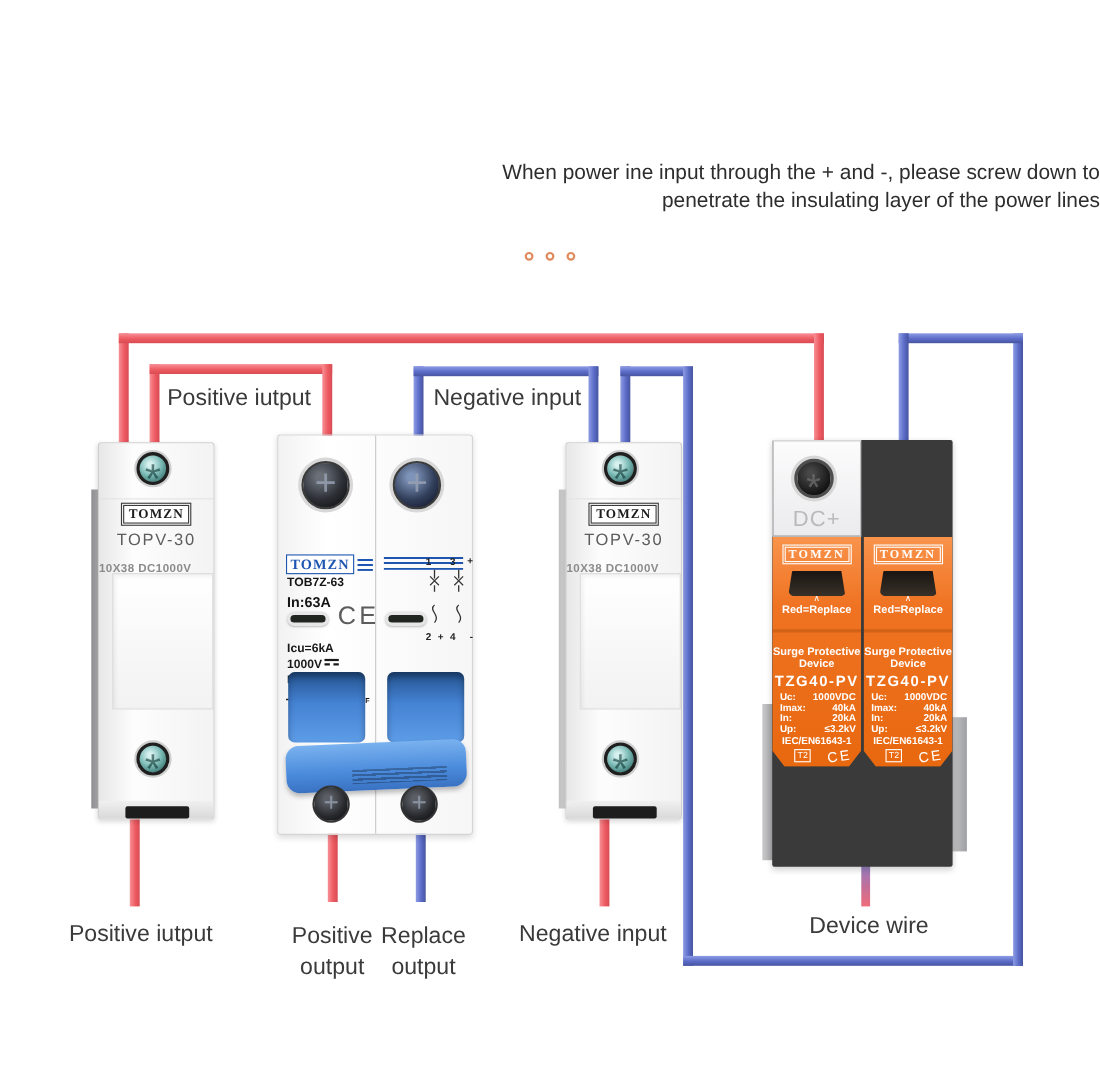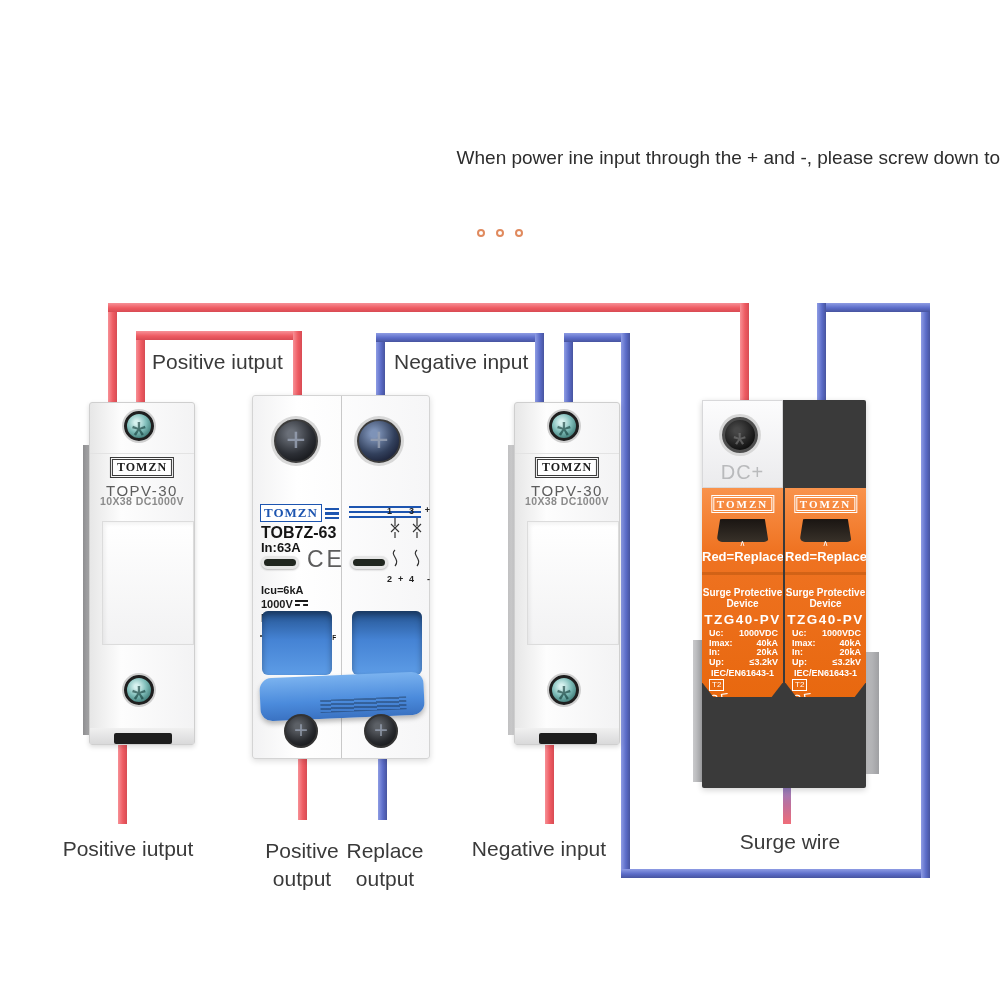--- a/index.html
+++ b/index.html
@@ -39,21 +39,21 @@
               border:3px solid #1f1f1f;box-shadow:0 0 0 2px #cfcfcf;
               background:radial-gradient(circle at 40% 35%,#d6f1ef 10%,#7fbdb9 45%,#35706c 85%,#10302e);}
   .screw-fuse::after{content:"*";position:absolute;left:50%;top:50%;transform:translate(-50%,-26%);
               font-size:38px;color:rgba(12,52,49,.6);}
   .fuse-brand{position:absolute;top:56px;left:50%;transform:translateX(-50%);
               font-family:"Liberation Serif","DejaVu Serif",serif;font-weight:700;font-size:12px;
               letter-spacing:1px;color:#1c1c1c;border:1px solid #3a3a3a;outline:1px solid #3a3a3a;
               outline-offset:1px;padding:0 4px;background:#fff;white-space:nowrap;}
   .fuse-model{position:absolute;top:79px;left:0;width:100%;text-align:center;
               font-size:15px;color:#5d5d5d;letter-spacing:1.5px;}
-  .fuse-spec{position:absolute;top:92px;left:0;width:100%;text-align:center;
+  .fuse-spec{position:absolute;top:108px;left:0;width:100%;
              font-size:10.5px;font-weight:700;color:#8b8b8b;letter-spacing:.4px;}
   .fuse-door{position:absolute;top:118px;left:12px;width:92px;height:124px;
              background:linear-gradient(180deg,#ffffff,#f2f2f3);border:1px solid #dcdcdc;
              box-shadow:inset 2px 2px 4px rgba(0,0,0,.06);}
   .fuse-foot{position:absolute;bottom:0;left:0;width:100%;height:16px;
              background:linear-gradient(180deg,#f0f0f0,#d9d9da);}
   .fuse-clamp{position:absolute;bottom:0;left:24px;width:58px;height:11px;background:#1d1d1d;border-radius:2px;}
 
   
   .breaker{position:absolute;left:252px;top:395px;width:178px;height:364px;z-index:2;border-radius:3px;
@@ -63,21 +63,21 @@
   .screw-big{position:absolute;width:44px;height:44px;border-radius:50%;border:2px solid #3c3c3c;
              background:radial-gradient(circle at 38% 32%,#6a6f78 10%,#2c2f35 55%,#101114 90%);
              box-shadow:0 0 0 3px #d8d8d8;}
   .screw-big::after{content:"+";position:absolute;left:50%;top:50%;transform:translate(-50%,-54%);
              font-size:34px;color:rgba(150,160,178,.85);}
   .screw-big.tintblue{background:radial-gradient(circle at 38% 32%,#7e93b8 10%,#32405c 55%,#15182c 90%);}
   .bk-brandrow{position:absolute;top:108px;left:7px;display:flex;align-items:center;gap:3px;}
   .bk-brand{font-family:"Liberation Serif","DejaVu Serif",serif;font-weight:700;font-size:13px;
             color:#1d55b0;border:1px solid #1d55b0;padding:0 3px;letter-spacing:1px;background:#fff;}
   .stripes{width:14px;height:11px;background:repeating-linear-gradient(180deg,#1d55b0 0 2px,transparent 2px 4.5px);}
-  .bk-model{position:absolute;top:128px;left:8px;font-size:16px;font-weight:700;color:#151515;}
+  .bk-model{position:absolute;top:128px;left:8px;font-size:11px;font-weight:700;color:#151515;}
   .bk-current{position:absolute;top:144px;left:8px;font-size:13px;font-weight:700;color:#151515;}
   .bk-window{position:absolute;width:38px;height:13px;background:#20261f;border:3px solid #e6e6e6;
              border-radius:9px;box-shadow:0 1px 2px rgba(0,0,0,.25);}
   .bk-ce{position:absolute;top:150px;left:54px;font-size:23px;color:#5c5c5c;letter-spacing:3px;}
   .bk-icu{position:absolute;top:188px;left:8px;font-size:11px;font-weight:700;color:#1a1a1a;}
   .bk-volt{position:absolute;top:202px;left:8px;font-size:11px;font-weight:700;color:#1a1a1a;text-align:right;}
   .dc-sym{display:inline-block;width:13px;height:8px;border-top:2px solid #1a1a1a;position:relative;margin-left:2px;}
   .dc-sym::after{content:"";position:absolute;left:0;top:2px;width:13px;border-top:2px dashed #1a1a1a;}
   .bk-std{position:absolute;top:217px;left:8px;font-size:10px;font-weight:700;color:#1a1a1a;letter-spacing:-.2px;}
   .bk-onoff{position:absolute;top:229px;left:55px;font-size:6.5px;line-height:8.5px;font-weight:700;color:#111;white-space:nowrap;}
@@ -125,42 +125,43 @@
   .spd-body{position:absolute;top:88px;left:0;width:100%;height:209px;color:#fff;
             background:linear-gradient(180deg,#f9934c 0%,var(--spd-orange,#ef7322) 30%,#e8680f 100%);
             clip-path:polygon(0 0,100% 0,100% 93%,86% 100%,14% 100%,0 93%);}
   .spd-brand{position:absolute;top:9px;left:50%;transform:translateX(-50%);
              font-family:"Liberation Serif","DejaVu Serif",serif;font-weight:700;font-size:11px;
              letter-spacing:2px;border:1px solid #fff;outline:1px solid #fff;outline-offset:1px;padding:0 3px;}
   .spd-window{position:absolute;top:31px;left:50%;transform:translateX(-50%);width:52px;height:23px;
               background:linear-gradient(180deg,#1a1512,#383129);border-radius:5px;
               clip-path:polygon(7% 0,93% 0,100% 100%,0 100%);}
   .spd-caret{position:absolute;top:52px;left:0;width:100%;text-align:center;font-size:8px;line-height:8px;}
-  .spd-replace{position:absolute;top:61px;left:0;width:100%;text-align:center;font-size:13px;font-weight:700;}
+  .spd-replace{position:absolute;top:61px;left:0;width:100%;text-align:center;font-size:10px;font-weight:700;}
   .spd-step{position:absolute;top:84px;left:0;width:100%;height:3px;background:rgba(140,60,0,.28);}
   .spd-dev{position:absolute;top:99px;left:0;width:100%;text-align:center;
            font-size:10px;font-weight:700;line-height:11px;}
   .spd-model{position:absolute;top:124px;left:0;width:100%;text-align:center;
              font-size:13.5px;font-weight:700;letter-spacing:1.5px;}
   .spd-specs{position:absolute;top:141px;left:7px;right:5px;font-size:9px;font-weight:700;line-height:9.6px;}
   .spd-row{display:flex;justify-content:space-between;}
   .spd-std{position:absolute;top:180px;left:0;width:100%;text-align:center;font-size:9px;font-weight:700;}
-  .spd-bottomrow{position:absolute;top:191px;left:7px;right:9px;display:flex;
-                 justify-content:space-between;align-items:flex-start;height:16px;flex-direction:column;}
+  .spd-bottomrow{position:absolute;top:191px;left:20px;right:9px;display:flex;
+                 justify-content:space-between;align-items:center;height:16px;}
   .t2{border:1px solid #fff;font-size:8px;line-height:10px;padding:0 2px;}
   .spd-ce{font-size:13px;letter-spacing:2px;transform:rotate(-8deg);}
   .spd-tab{position:absolute;z-index:1;background:linear-gradient(90deg,#c9c9cb,#9fa0a3);}
 </style>
 </head>
 <body>
 
 <div class="scene">
 
   <div class="subtitle">
     <div>When power ine input through the + and -, please screw down to</div>
+    <div>penetrate the insulating layer of the power lines</div>
   </div>
   <div class="dots">
     <div class="dot"></div>
     <div class="dot"></div>
     <div class="dot"></div>
   </div>
 
   <div class="din" style="left:83px;top:445px;width:9px;height:290px;"></div>
   <div class="din" style="left:508px;top:445px;width:9px;height:290px;opacity:.55;"></div>
   <div class="spd-tab" style="left:693px;top:640px;width:11px;height:142px;"></div>
@@ -195,21 +196,21 @@
   <div class="lbl" style="left:55px;top:837px;width:146px;">Positive iutput</div>
   <div class="lbl lbl2" style="left:242px;top:837px;width:120px;">
     <div>Positive</div>
     <div>output</div>
   </div>
   <div class="lbl lbl2" style="left:324px;top:837px;width:122px;">
     <div>Replace</div>
     <div>output</div>
   </div>
   <div class="lbl" style="left:468px;top:837px;width:142px;">Negative input</div>
-  <div class="lbl" style="left:720px;top:830px;width:140px;">Surge wire</div>
+  <div class="lbl" style="left:720px;top:830px;width:140px;">Device wire</div>
 
   <div class="fuse" style="left:89px;top:402px;">
     <div class="screw-fuse" style="top:8px;"></div>
     <div class="hr" style="top:50px;"></div>
     <div class="fuse-brand">TOMZN</div>
     <div class="fuse-model">TOPV-30</div>
     <div class="fuse-spec">10X38 DC1000V</div>
     <div class="fuse-door"></div>
     <div class="screw-fuse" style="top:272px;"></div>
     <div class="fuse-foot"></div>

